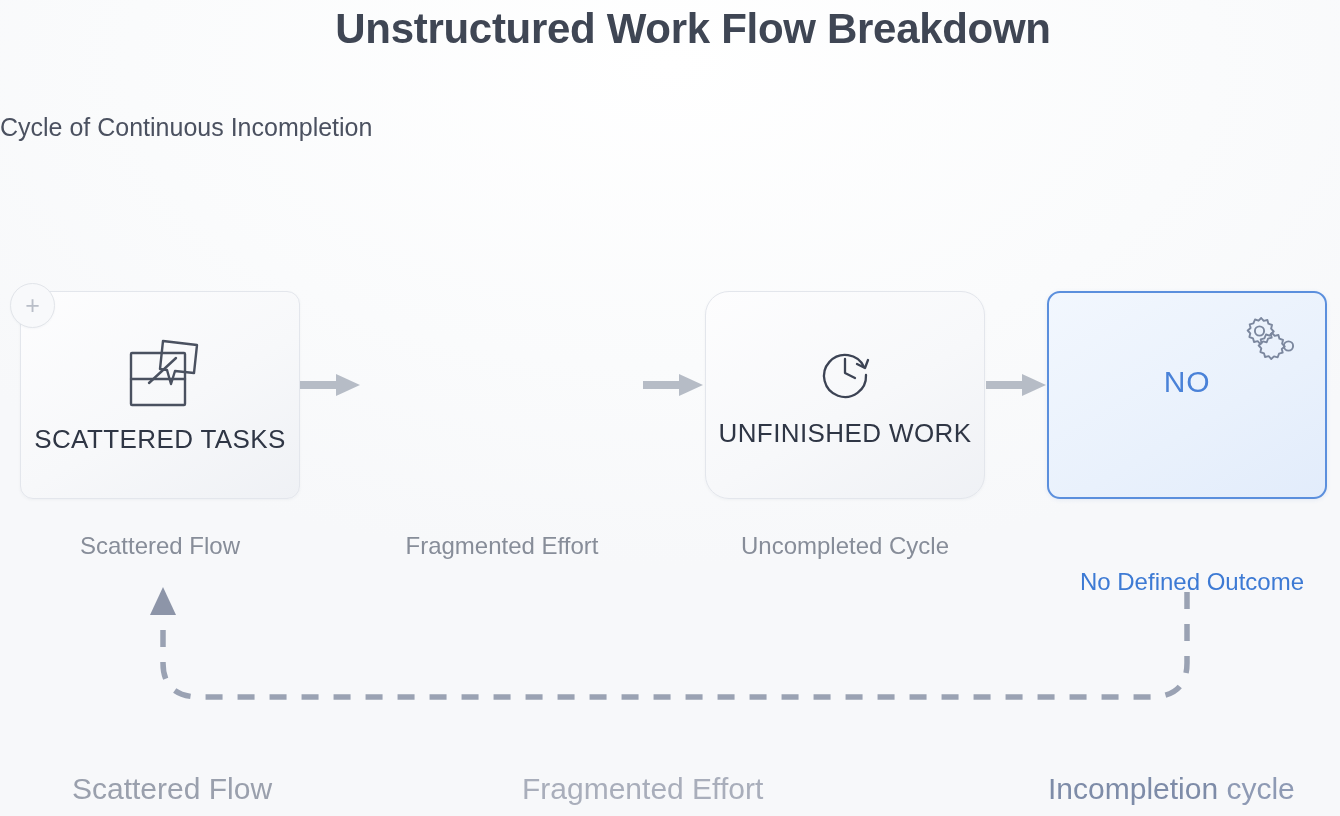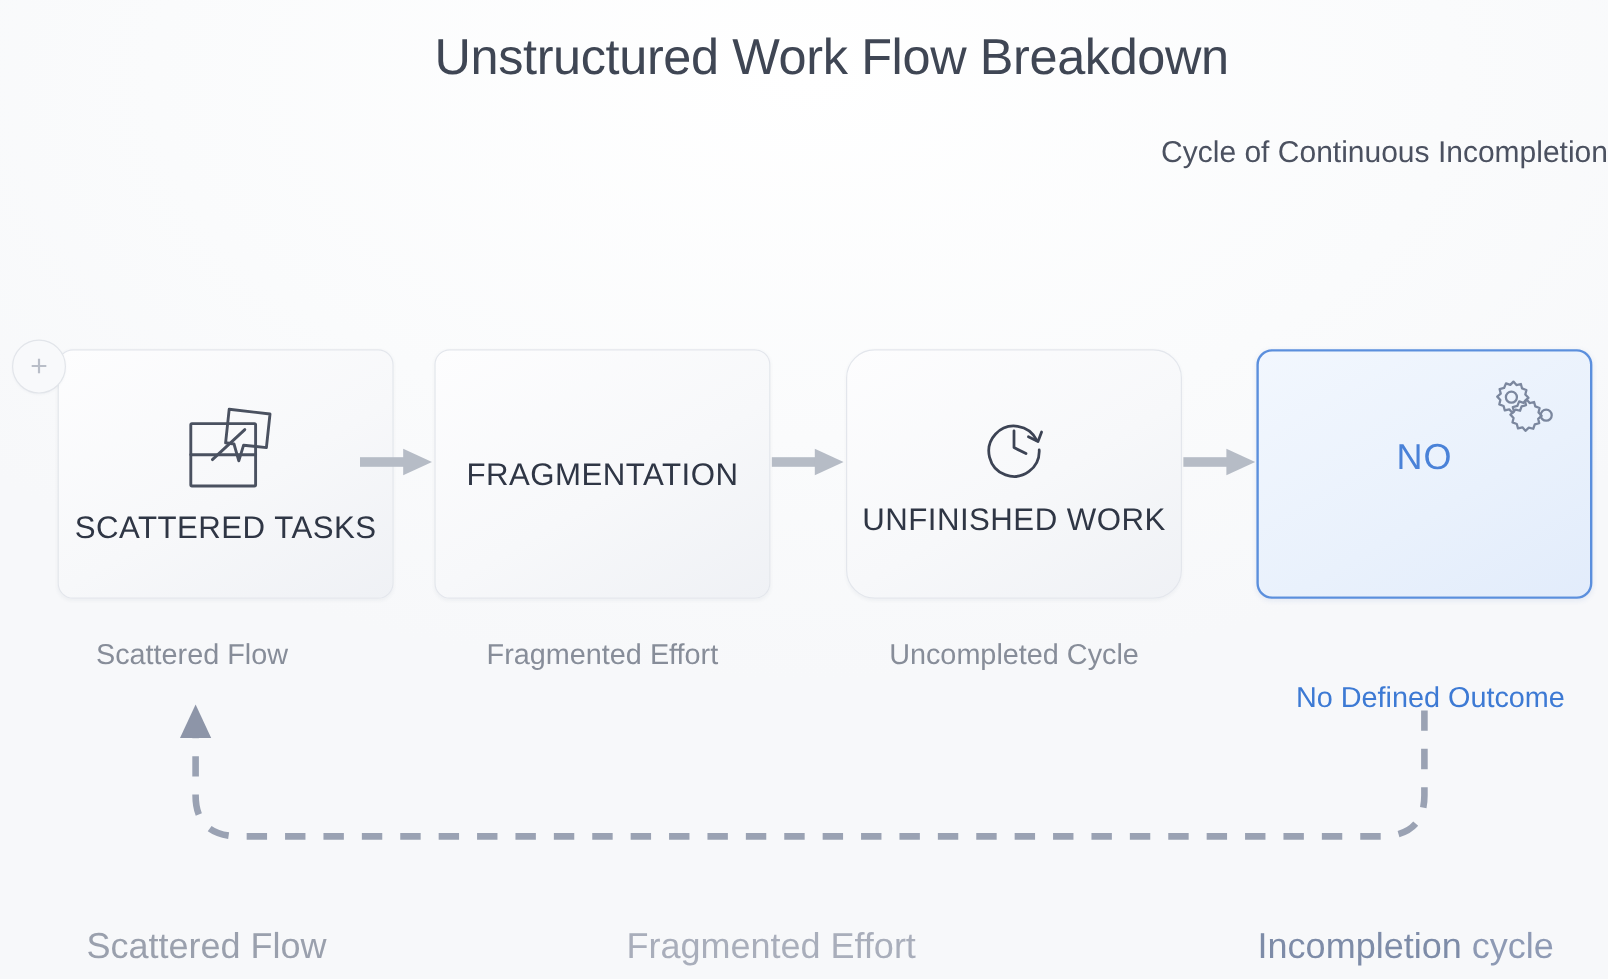--- a/index.html
+++ b/index.html
@@ -11,32 +11,31 @@
   }
   #stage {
     position:relative;
     width:1340px; height:816px;
     background:
       radial-gradient(ellipse 900px 500px at 50% 8%, #ffffff 0%, #fafbfc 60%, #f7f8fa 100%);
   }
 
   
   #title {
-    position:absolute; left:0; top:24px; width:1340px;
+    position:absolute; left:0; top:5px; width:1340px;
     text-align:center;
-    font-size:42px; font-weight:400; letter-spacing:-0.3px;
+    font-size:42px; font-weight:700; letter-spacing:-0.3px;
     color:#3f4654;
     padding-left:46px;
   }
   #subtitle {
     position:absolute; left:0; top:113px; width:1340px;
-    text-align:right;
+    text-align:left;
     font-size:25px; font-weight:400;
     color:#4b5160;
-    padding-left:36px;
   }
 
   
   .card {
     position:absolute;
     top:291px; height:208px;
     border-radius:13px;
     border:1px solid #e3e6ec;
     background:linear-gradient(150deg,#fdfdfe 0%,#f7f8fa 55%,#eff1f5 100%);
     box-shadow:0 1px 3px rgba(60,70,90,0.05);
@@ -54,21 +53,21 @@
   .card-icon { margin-bottom:14px; line-height:0; }
   .card-label {
     font-size:26px; font-weight:400; letter-spacing:0.4px;
     color:#2f3645; text-align:center; white-space:nowrap;
   }
   .card.active .card-label { color:#4a82d8; letter-spacing:0.8px; }
   .card-label.line1 { font-size:30px; margin-bottom:26px; }
   .card-label.line2 { font-size:29px; }
 
   
-  #card0 { left:20px;   width:280px;margin-left:28px; }
+  #card0 { left:20px;   width:280px; }
   #card1 { left:362px;  width:280px; }
   #card2 { left:705px;  width:280px;border-radius:24px; }
   #card3 { left:1047px; width:280px; }
 
   
   #plus-badge {
     position:absolute; left:10px; top:283px;
     width:45px; height:45px; border-radius:50%;
     border:1px solid #e2e5ea;
     background:#f8f9fb;
@@ -139,25 +138,20 @@
 
   <div class="connector" style="left:300px;">
     <svg width="62" height="26" viewBox="0 0 62 26">
       <g fill="#b6bcc6">
         <rect x="0" y="9" width="40" height="8"></rect>
         <polygon points="36,2 60,13 36,24"></polygon>
       </g>
     </svg>
   </div>
 
-  <div class="card" id="card1">
-    <div class="card-inner">
-      <div class="card-label">FRAGMENTATION</div>
-    </div>
-  </div>
 
   <div class="connector" style="left:643px;">
     <svg width="62" height="26" viewBox="0 0 62 26">
       <g fill="#b6bcc6">
         <rect x="0" y="9" width="40" height="8"></rect>
         <polygon points="36,2 60,13 36,24"></polygon>
       </g>
     </svg>
   </div>
 

